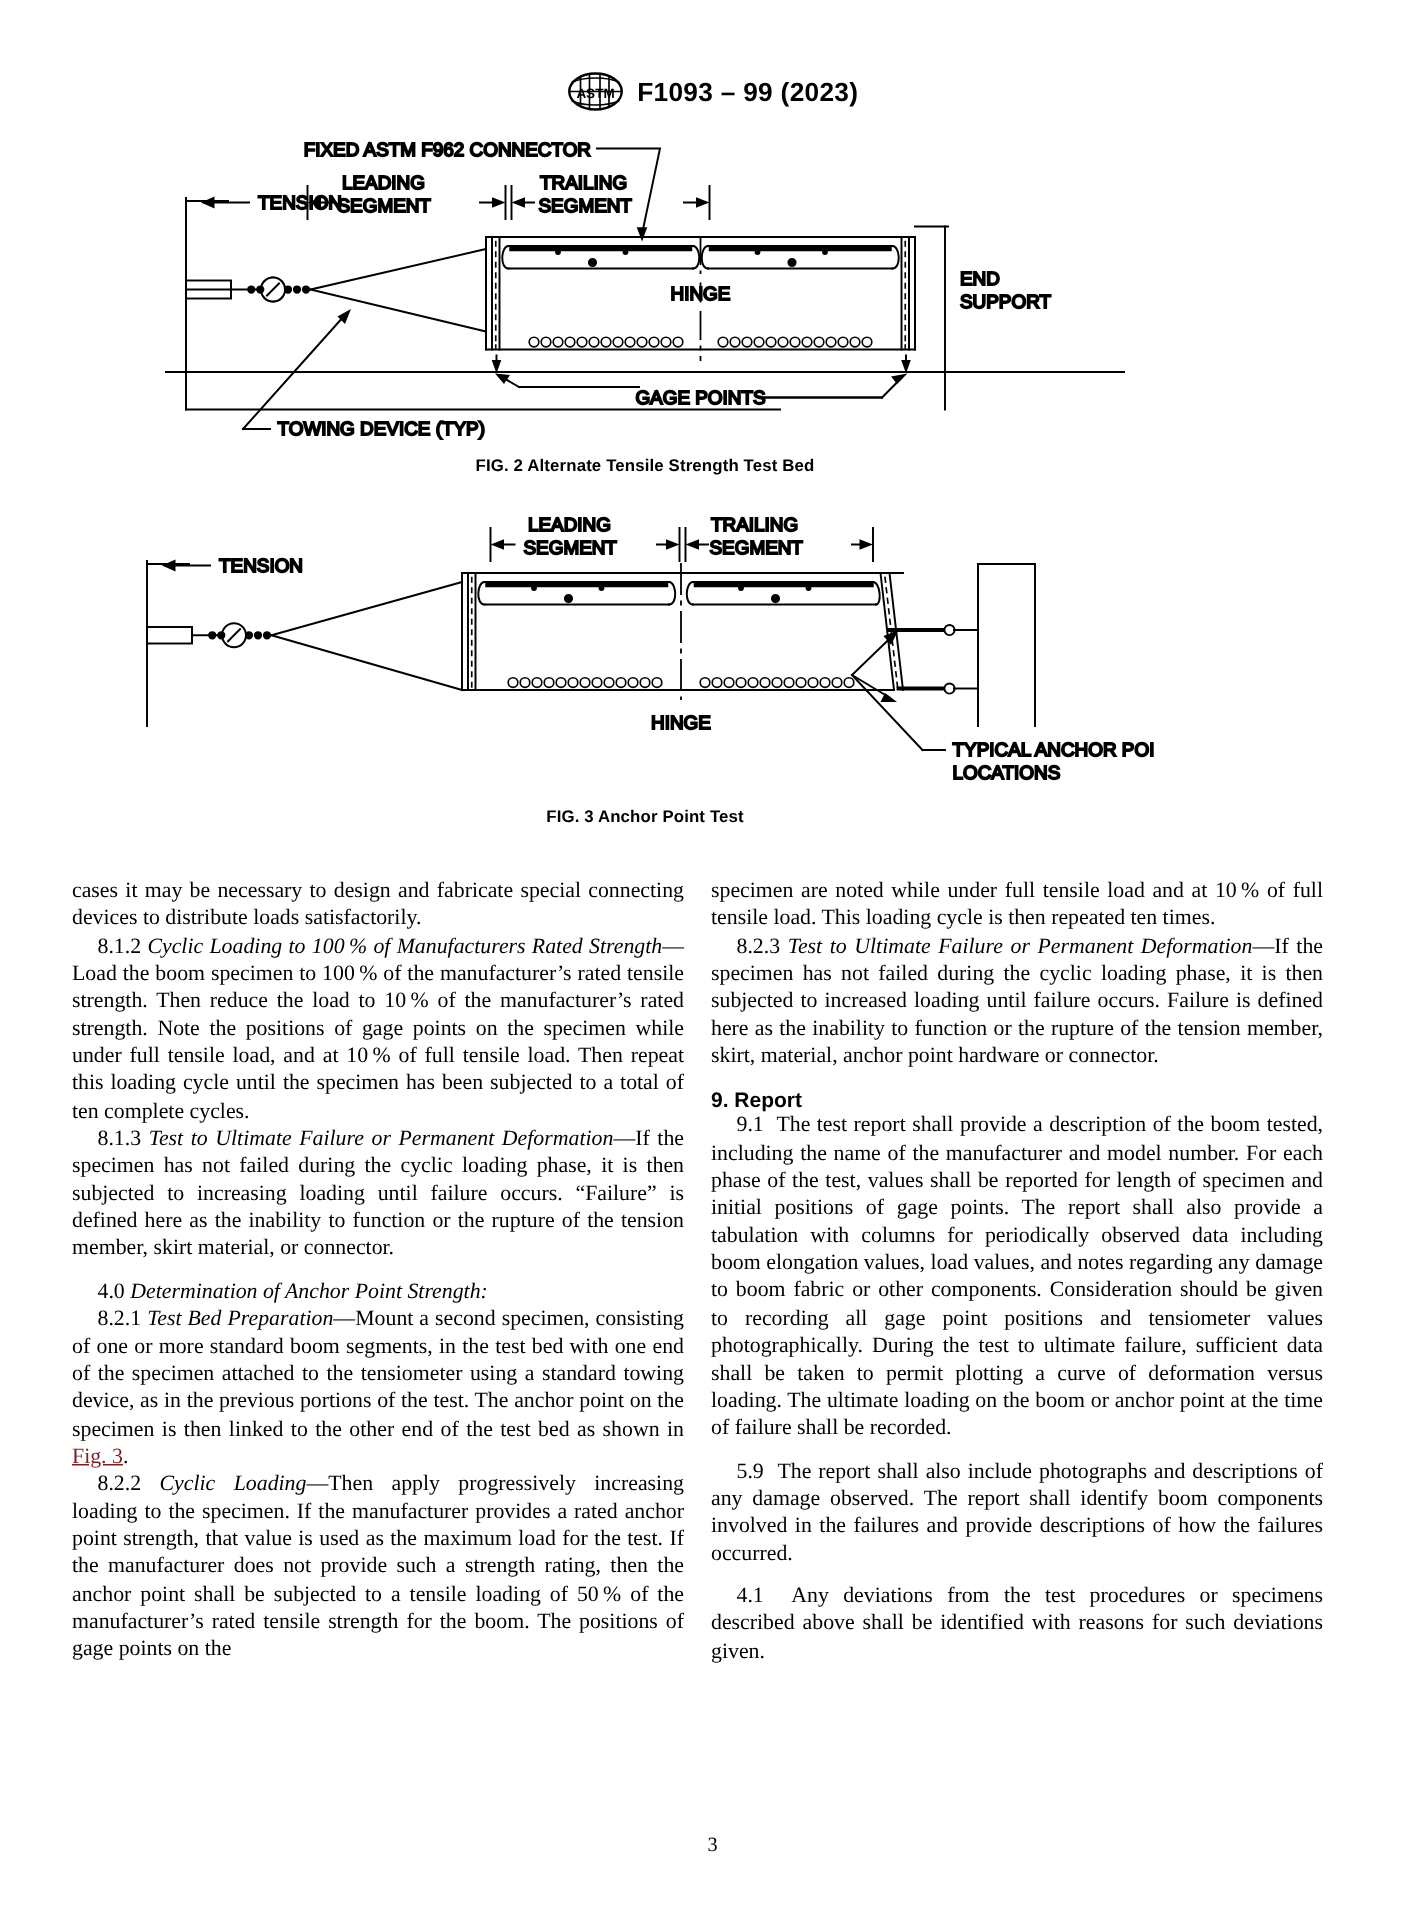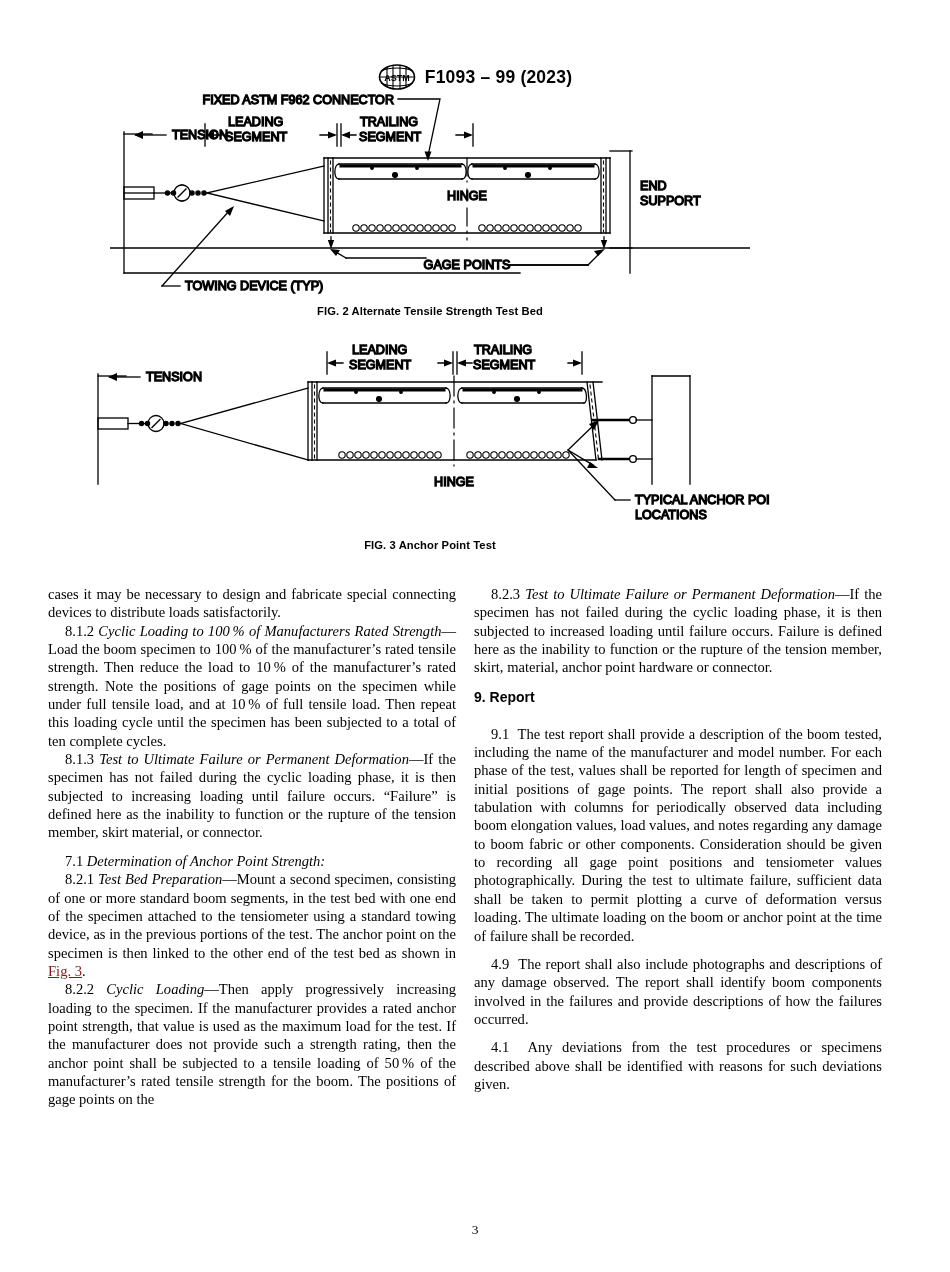--- a/index.html
+++ b/index.html
@@ -12,21 +12,21 @@
     height: 1272px;
     position: relative;
     font-family: "Liberation Serif", serif;
     color: #000000;
     overflow: hidden;
   }
 
   
   .page-header {
     position: absolute;
-    top: 64px;
+    top: 48px;
     left: 0;
     width: 950px;
     text-align: center;
     display: flex;
     align-items: center;
     justify-content: center;
     gap: 9px;
   }
   .astm-logo {
     display: inline-block;
@@ -80,21 +80,21 @@
     text-justify: inter-word;
     hyphens: none;
   }
   p.indent { text-indent: 17px; }
   p.gap-before { margin-top: 10px; }
   .it { font-style: italic; }
   .sec-head {
     font-family: "Liberation Sans", sans-serif;
     font-size: 14px;
     font-weight: bold;
-    margin: 12px 0 20px 0;
+    margin: 12px 0 0 0;
   }
   .xref { color: #7f1d1d; }
 
   .folio {
     position: absolute;
     top: 1222px;
     left: 0;
     width: 950px;
     text-align: center;
     font-size: 13.5px;
@@ -376,37 +376,38 @@
 <div class="columns">
 
   <div class="col">
 
     <p class="para"><span>cases it may be necessary to design and fabricate special connecting devices to distribute loads satisfactorily.</span></p>
 
     <p class="para indent"><span>8.1.2</span> <span class="it">Cyclic Loading to 100 % of Manufacturers Rated Strength</span><span>—Load the boom specimen to 100 % of the manufacturer’s rated tensile strength. Then reduce the load to 10 % of the manufacturer’s rated strength. Note the positions of gage points on the specimen while under full tensile load, and at 10 % of full tensile load. Then repeat this loading cycle until the specimen has been subjected to a total of ten complete cycles.</span></p>
 
     <p class="para indent"><span>8.1.3</span> <span class="it">Test to Ultimate Failure or Permanent Deformation</span><span>—If the specimen has not failed during the cyclic loading phase, it is then subjected to increasing loading until failure occurs. “Failure” is defined here as the inability to function or the rupture of the tension member, skirt material, or connector.</span></p>
 
-    <p class="para indent gap-before"><span>7.1</span> <span class="it">Determination of Anchor Point Strength:</span></p>
+    <p class="para indent gap-before"><span>4.0</span> <span class="it">Determination of Anchor Point Strength:</span></p>
 
     <p class="para indent"><span>8.2.1</span> <span class="it">Test Bed Preparation</span><span>—Mount a second specimen, consisting of one or more standard boom segments, in the test bed with one end of the specimen attached to the tensiometer using a standard towing device, as in the previous portions of the test. The anchor point on the specimen is then linked to the other end of the test bed as shown in </span><a class="xref" href="#figure-3">Fig. 3</a><span>.</span></p>
 
     <p class="para indent"><span>8.2.2</span> <span class="it">Cyclic Loading</span><span>—Then apply progressively increasing loading to the specimen. If the manufacturer provides a rated anchor point strength, that value is used as the maximum load for the test. If the manufacturer does not provide such a strength rating, then the anchor point shall be subjected to a tensile loading of 50 % of the manufacturer’s rated tensile strength for the boom. The positions of gage points on the</span></p>
 
   </div>
 
   <div class="col">
 
+    <p class="para"><span>specimen are noted while under full tensile load and at 10 % of full tensile load. This loading cycle is then repeated ten times.</span></p>
 
     <p class="para indent"><span>8.2.3</span> <span class="it">Test to Ultimate Failure or Permanent Deformation</span><span>—If the specimen has not failed during the cyclic loading phase, it is then subjected to increased loading until failure occurs. Failure is defined here as the inability to function or the rupture of the tension member, skirt, material, anchor point hardware or connector.</span></p>
 
     <h2 class="sec-head">9.  Report</h2>
 
     <p class="para indent"><span>9.1</span>&nbsp; <span>The test report shall provide a description of the boom tested, including the name of the manufacturer and model number. For each phase of the test, values shall be reported for length of specimen and initial positions of gage points. The report shall also provide a tabulation with columns for periodically observed data including boom elongation values, load values, and notes regarding any damage to boom fabric or other components. Consideration should be given to recording all gage point positions and tensiometer values photographically. During the test to ultimate failure, sufficient data shall be taken to permit plotting a curve of deformation versus loading. The ultimate loading on the boom or anchor point at the time of failure shall be recorded.</span></p>
 
-    <p class="para indent gap-before"><span>4.9</span>&nbsp; <span>The report shall also include photographs and descriptions of any damage observed. The report shall identify boom components involved in the failures and provide descriptions of how the failures occurred.</span></p>
+    <p class="para indent gap-before"><span>5.9</span>&nbsp; <span>The report shall also include photographs and descriptions of any damage observed. The report shall identify boom components involved in the failures and provide descriptions of how the failures occurred.</span></p>
 
     <p class="para indent gap-before"><span>4.1</span>&nbsp; <span>Any deviations from the test procedures or specimens described above shall be identified with reasons for such deviations given.</span></p>
 
   </div>
 </div>
 
 <div class="folio">3</div>
 
 </body></html>

